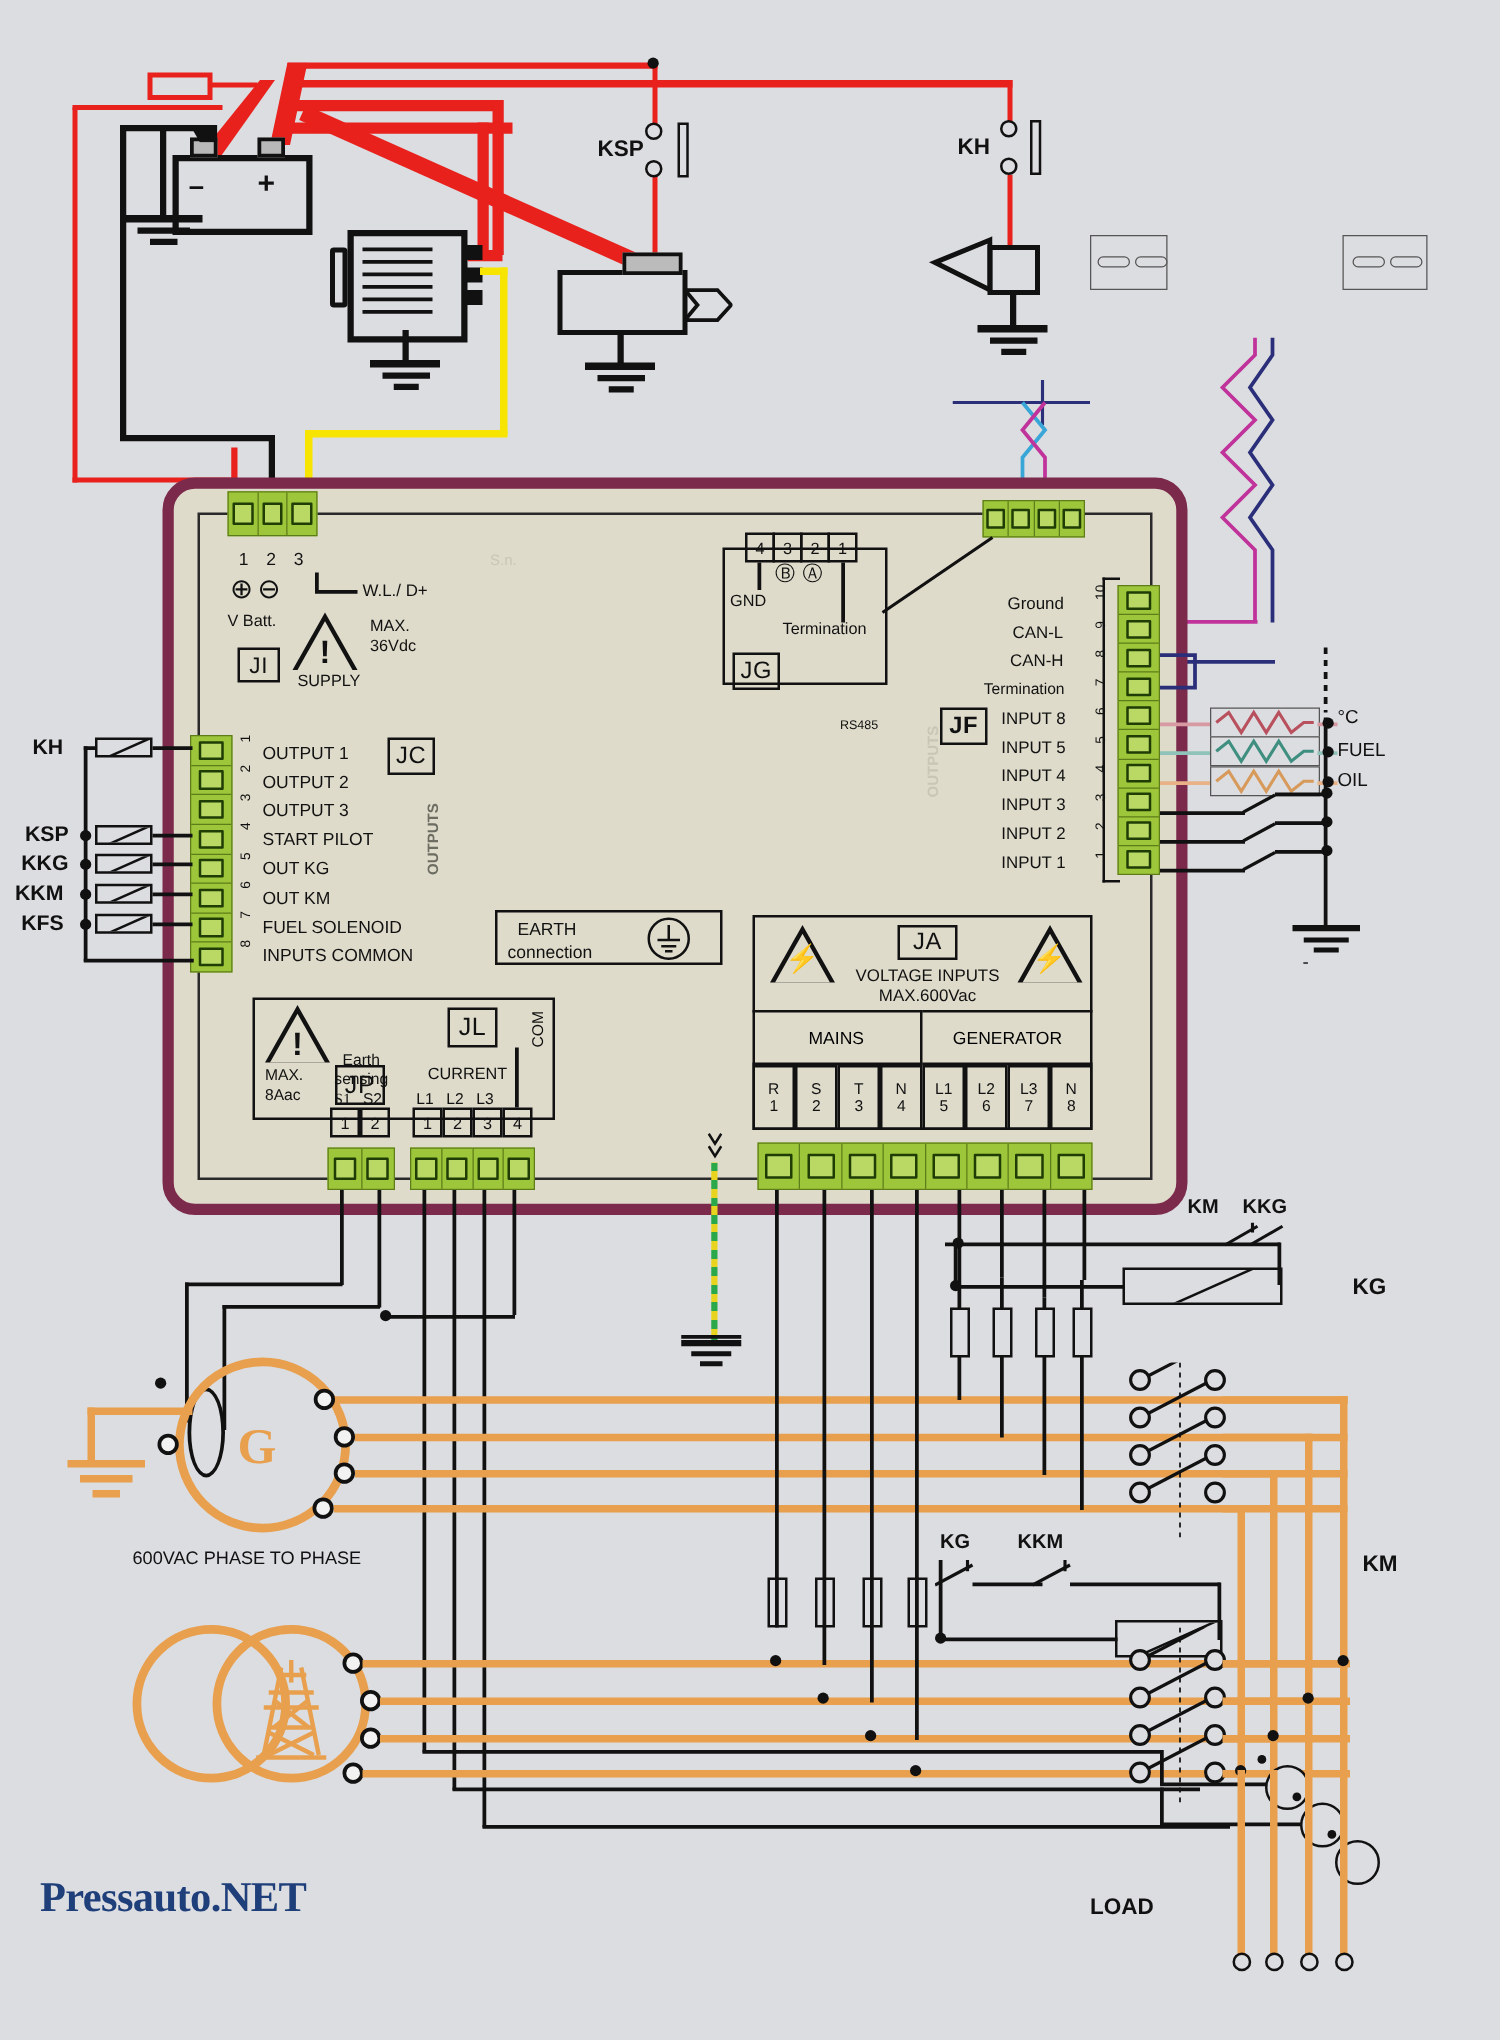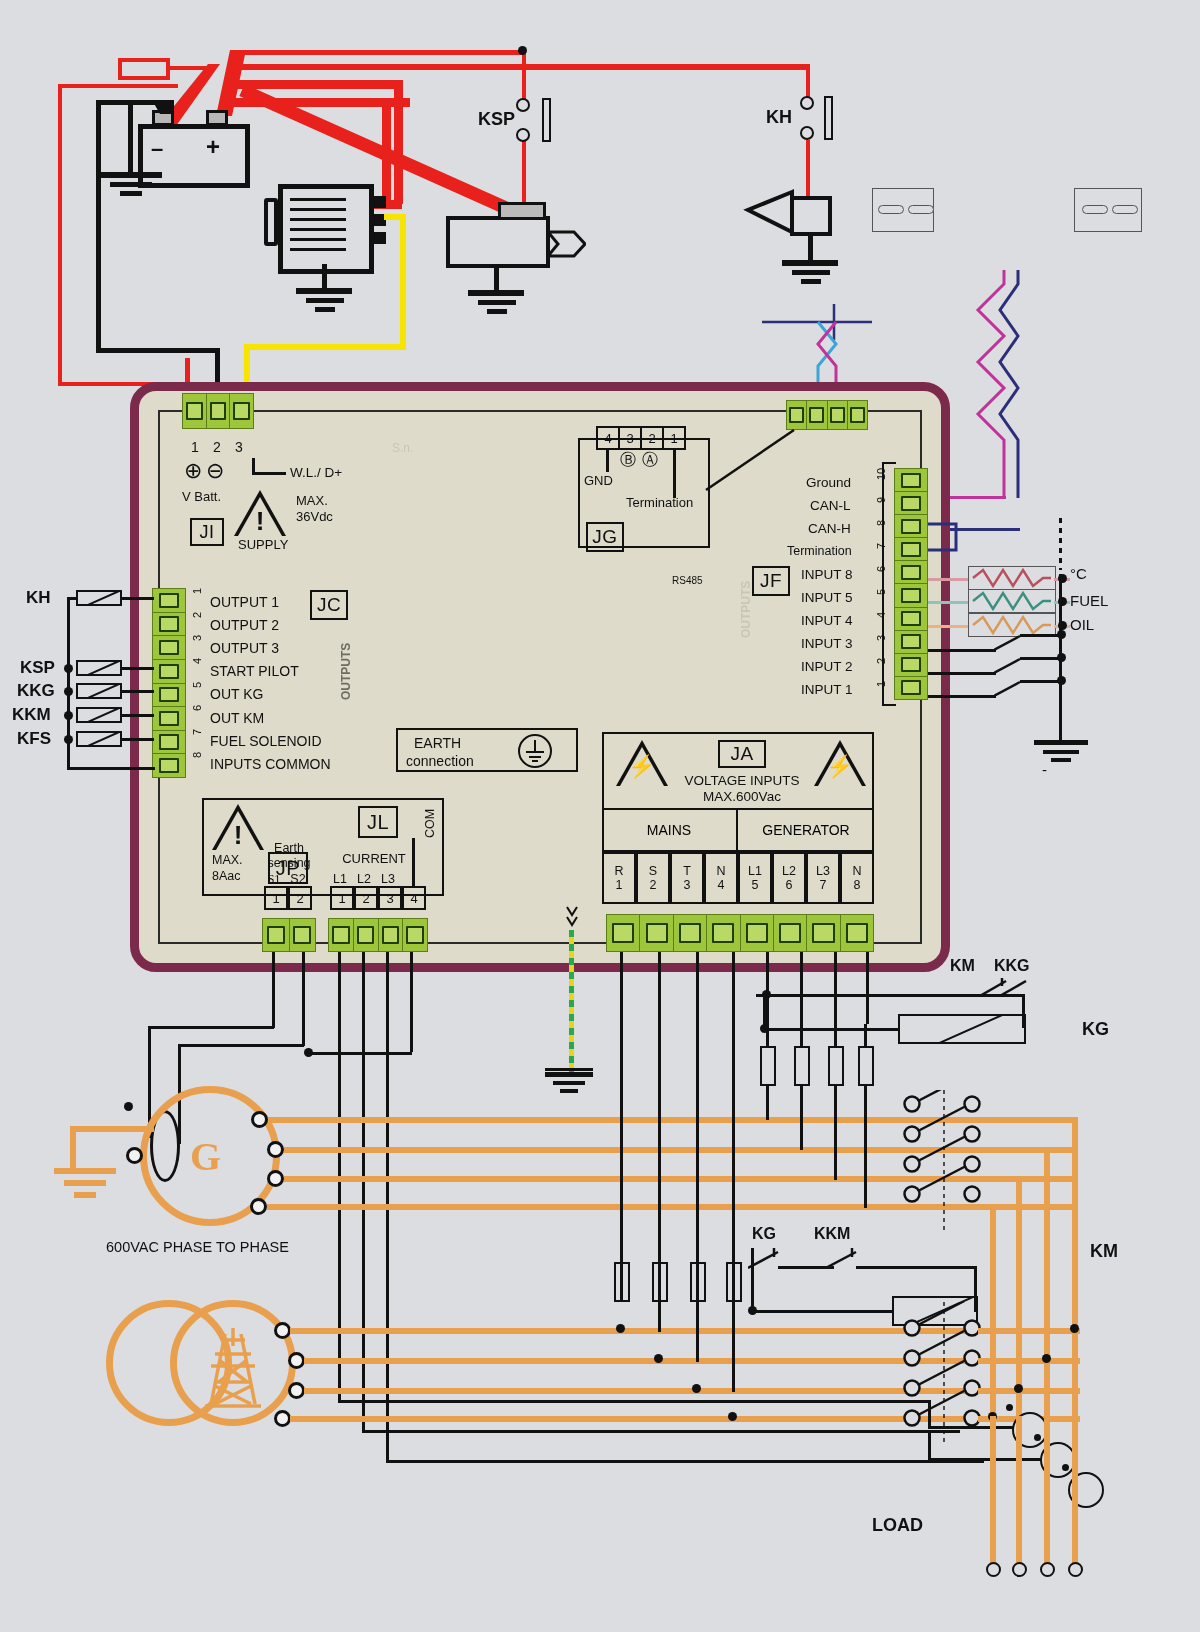--- a/index.html
+++ b/index.html
@@ -549,21 +549,21 @@
   <div class="t" style="left:810px; top:499px; font-size:13.5px;">CAN-L</div>
   <div class="t" style="left:808px; top:522px; font-size:13.5px;">CAN-H</div>
   <div class="t" style="left:787px; top:545px; font-size:12.5px;">Termination</div>
   <div class="t" style="left:801px; top:568px; font-size:13.5px;">INPUT 8</div>
   <div class="t" style="left:801px; top:591px; font-size:13.5px;">INPUT 5</div>
   <div class="t" style="left:801px; top:614px; font-size:13.5px;">INPUT 4</div>
   <div class="t" style="left:801px; top:637px; font-size:13.5px;">INPUT 3</div>
   <div class="t" style="left:801px; top:660px; font-size:13.5px;">INPUT 2</div>
   <div class="t" style="left:801px; top:683px; font-size:13.5px;">INPUT 1</div>
 
-  <div class="boxlbl" style="left:752px; top:566px; width:38px; height:30px; font-size:19px;">JF</div>
+  <div class="boxlbl" style="left:752px; top:566px; width:38px; height:30px; font-size:19px;font-weight:bold;">JF</div>
   <div class="t" style="left:740px; top:638px; font-size:12px; font-weight:bold; color:#c9c6b6; transform:rotate(-90deg); transform-origin:left top;">OUTPUTS</div>
 
   <div class="abs" style="left:928px; top:520px; width:34px; height:34px;">
     <svg width="34" height="34" viewBox="0 0 34 34">
         <polyline points="0,4 28,4 28,30 0,30" fill="none" stroke="#2b2f7a" stroke-width="3"></polyline>
       </svg>
   </div>
 
   <div class="w wh" style="left:928px; top:578px; width:44px; height:3px; background:#d79aa2;"></div>
   <div class="abs" style="left:968px; top:566px; width:88px; height:24px; border:1.5px solid #555; background:#dcdde1;">
@@ -967,14 +967,15 @@
   <div class="abs" style="left:990px; top:1416px; width:6px; height:150px; background:#e8a04e;"></div>
   <div class="abs" style="left:1016px; top:1416px; width:6px; height:150px; background:#e8a04e;"></div>
   <div class="abs" style="left:1044px; top:1416px; width:6px; height:150px; background:#e8a04e;"></div>
   <div class="abs" style="left:1072px; top:1416px; width:6px; height:150px; background:#e8a04e;"></div>
   <div class="circ" style="left:986px; top:1562px; width:15px; height:15px; background:#dcdde1;"></div>
   <div class="circ" style="left:1012px; top:1562px; width:15px; height:15px; background:#dcdde1;"></div>
   <div class="circ" style="left:1040px; top:1562px; width:15px; height:15px; background:#dcdde1;"></div>
   <div class="circ" style="left:1068px; top:1562px; width:15px; height:15px; background:#dcdde1;"></div>
   <div class="t bold" style="left:872px; top:1516px; font-size:18px;">LOAD</div>
 
+  <div id="logo">Pressauto.NET</div>
 
 </div>
 
 </body></html>

